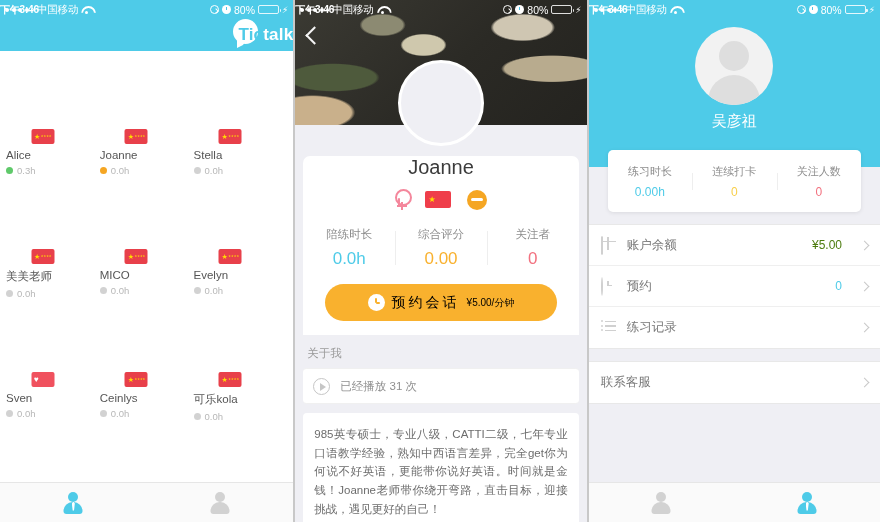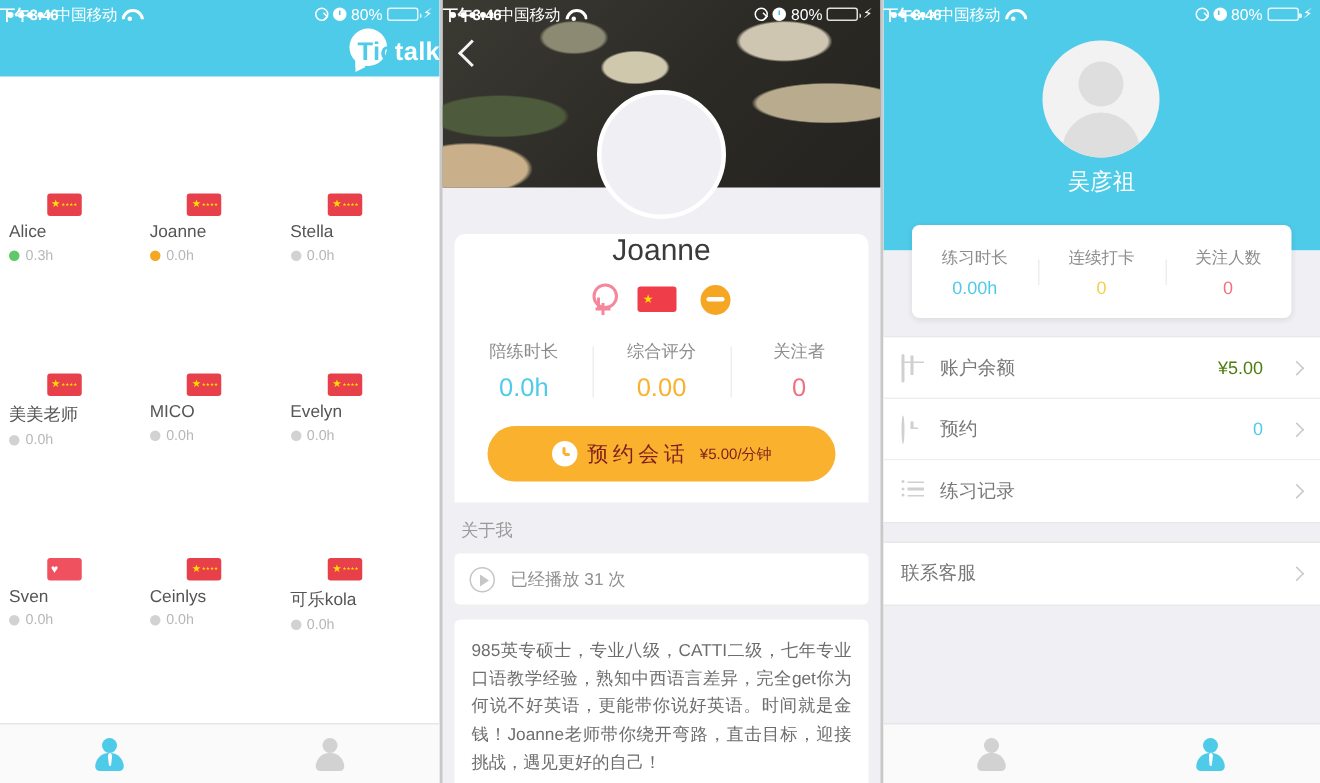--- a/index.html
+++ b/index.html
@@ -179,21 +179,21 @@
   .flag2 .star { color:#ffde00; font-size: 8px; line-height:1; }
   .nodisturb { width: 20px; height: 20px; border-radius: 50%; background: #f5a623; position: relative; }
   .nodisturb::after { content:""; position:absolute; left:4px; top:8.5px; width:12px; height:3px; background:#fff; border-radius:2px; }
   .stats { display: flex; margin-top: 17px; }
   .stat { flex: 1; text-align: center; position: relative; }
   .stat + .stat::before { content:""; position:absolute; left:0; top:4px; bottom:4px; width:1px; background:#eee; }
   .stat .lab { font-size: 11.5px; color: #8d8d8d; }
   .stat .val { margin-top: 7px; font-size: 17px; }
   .cta {
     margin: 15px 22px 0; height: 37px; border-radius: 19px; background: #f9b12e;
-    display: flex; align-items: center; justify-content: center; gap: 7px; color: #7f1d1d;
+    display: flex; align-items: center; justify-content: center; gap: 7px; color: #000000;
   }
   .clock { width: 17px; height: 17px; border-radius: 50%; background: #fff; position: relative; }
   .clock::before { content:""; position:absolute; left:7.5px; top:3.5px; width:1.6px; height:5.5px; background:#f9b12e; border-radius:1px;}
   .clock::after { content:""; position:absolute; left:8px; top:8px; width:4.5px; height:1.6px; background:#f9b12e; border-radius:1px;}
   .cta-main { font-size: 14px; letter-spacing: 3px; }
   .cta-price { font-size: 10px; letter-spacing: 0; }
   .sec-title { padding: 11px 12px 7px; font-size: 11.5px; color: #9a9a9a; }
   .playrow {
     background: #fff; margin: 0 8px; border-radius: 4px; height: 36px;
     display: flex; align-items: center; gap: 10px; padding: 0 10px;

